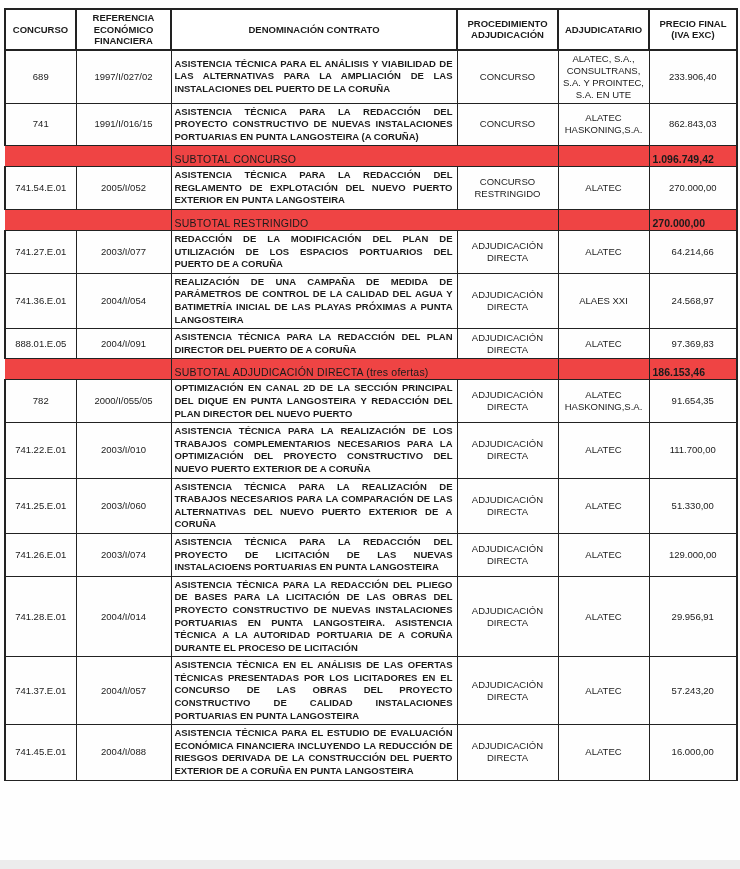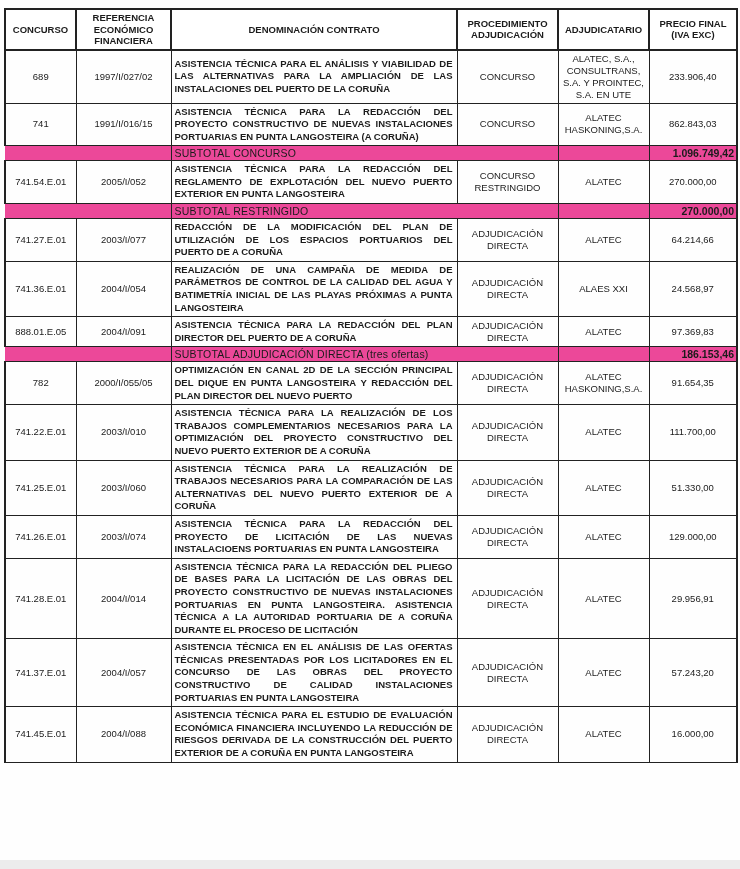--- a/index.html
+++ b/index.html
@@ -45,36 +45,35 @@
   td:last-child, th:last-child { border-right-width: 2px; }
   .c-center { text-align: center; line-height: 12px; }
   .c-denom {
     text-align: justify;
     text-justify: inter-word;
     line-height: 12.6px;
     padding: 2px 4px 2px 3px;
     font-weight: bold;
   }
   tr.subtotal td {
-    background: #ec4899;
+    background: #ef4444;
     height: 14px;
-    padding-top: 1px;
+    padding-top: 7px;
     padding-bottom: 1px;
   }
   tr.subtotal td.noborder {
     border: none;
   }
   .sub-label {
     font-size: 10.5px;
     text-align: left;
     letter-spacing: 0.2px;
     white-space: nowrap;
   }
   .sub-precio {
-    text-align: right;
     font-weight: bold;
     font-size: 10.5px;
     padding-right: 2px;
   }
   tr.total td:not(.noborder) {
     border-bottom-width: 3px;
   }
   .bottom-strip {
     position: absolute;
     left: 0;

